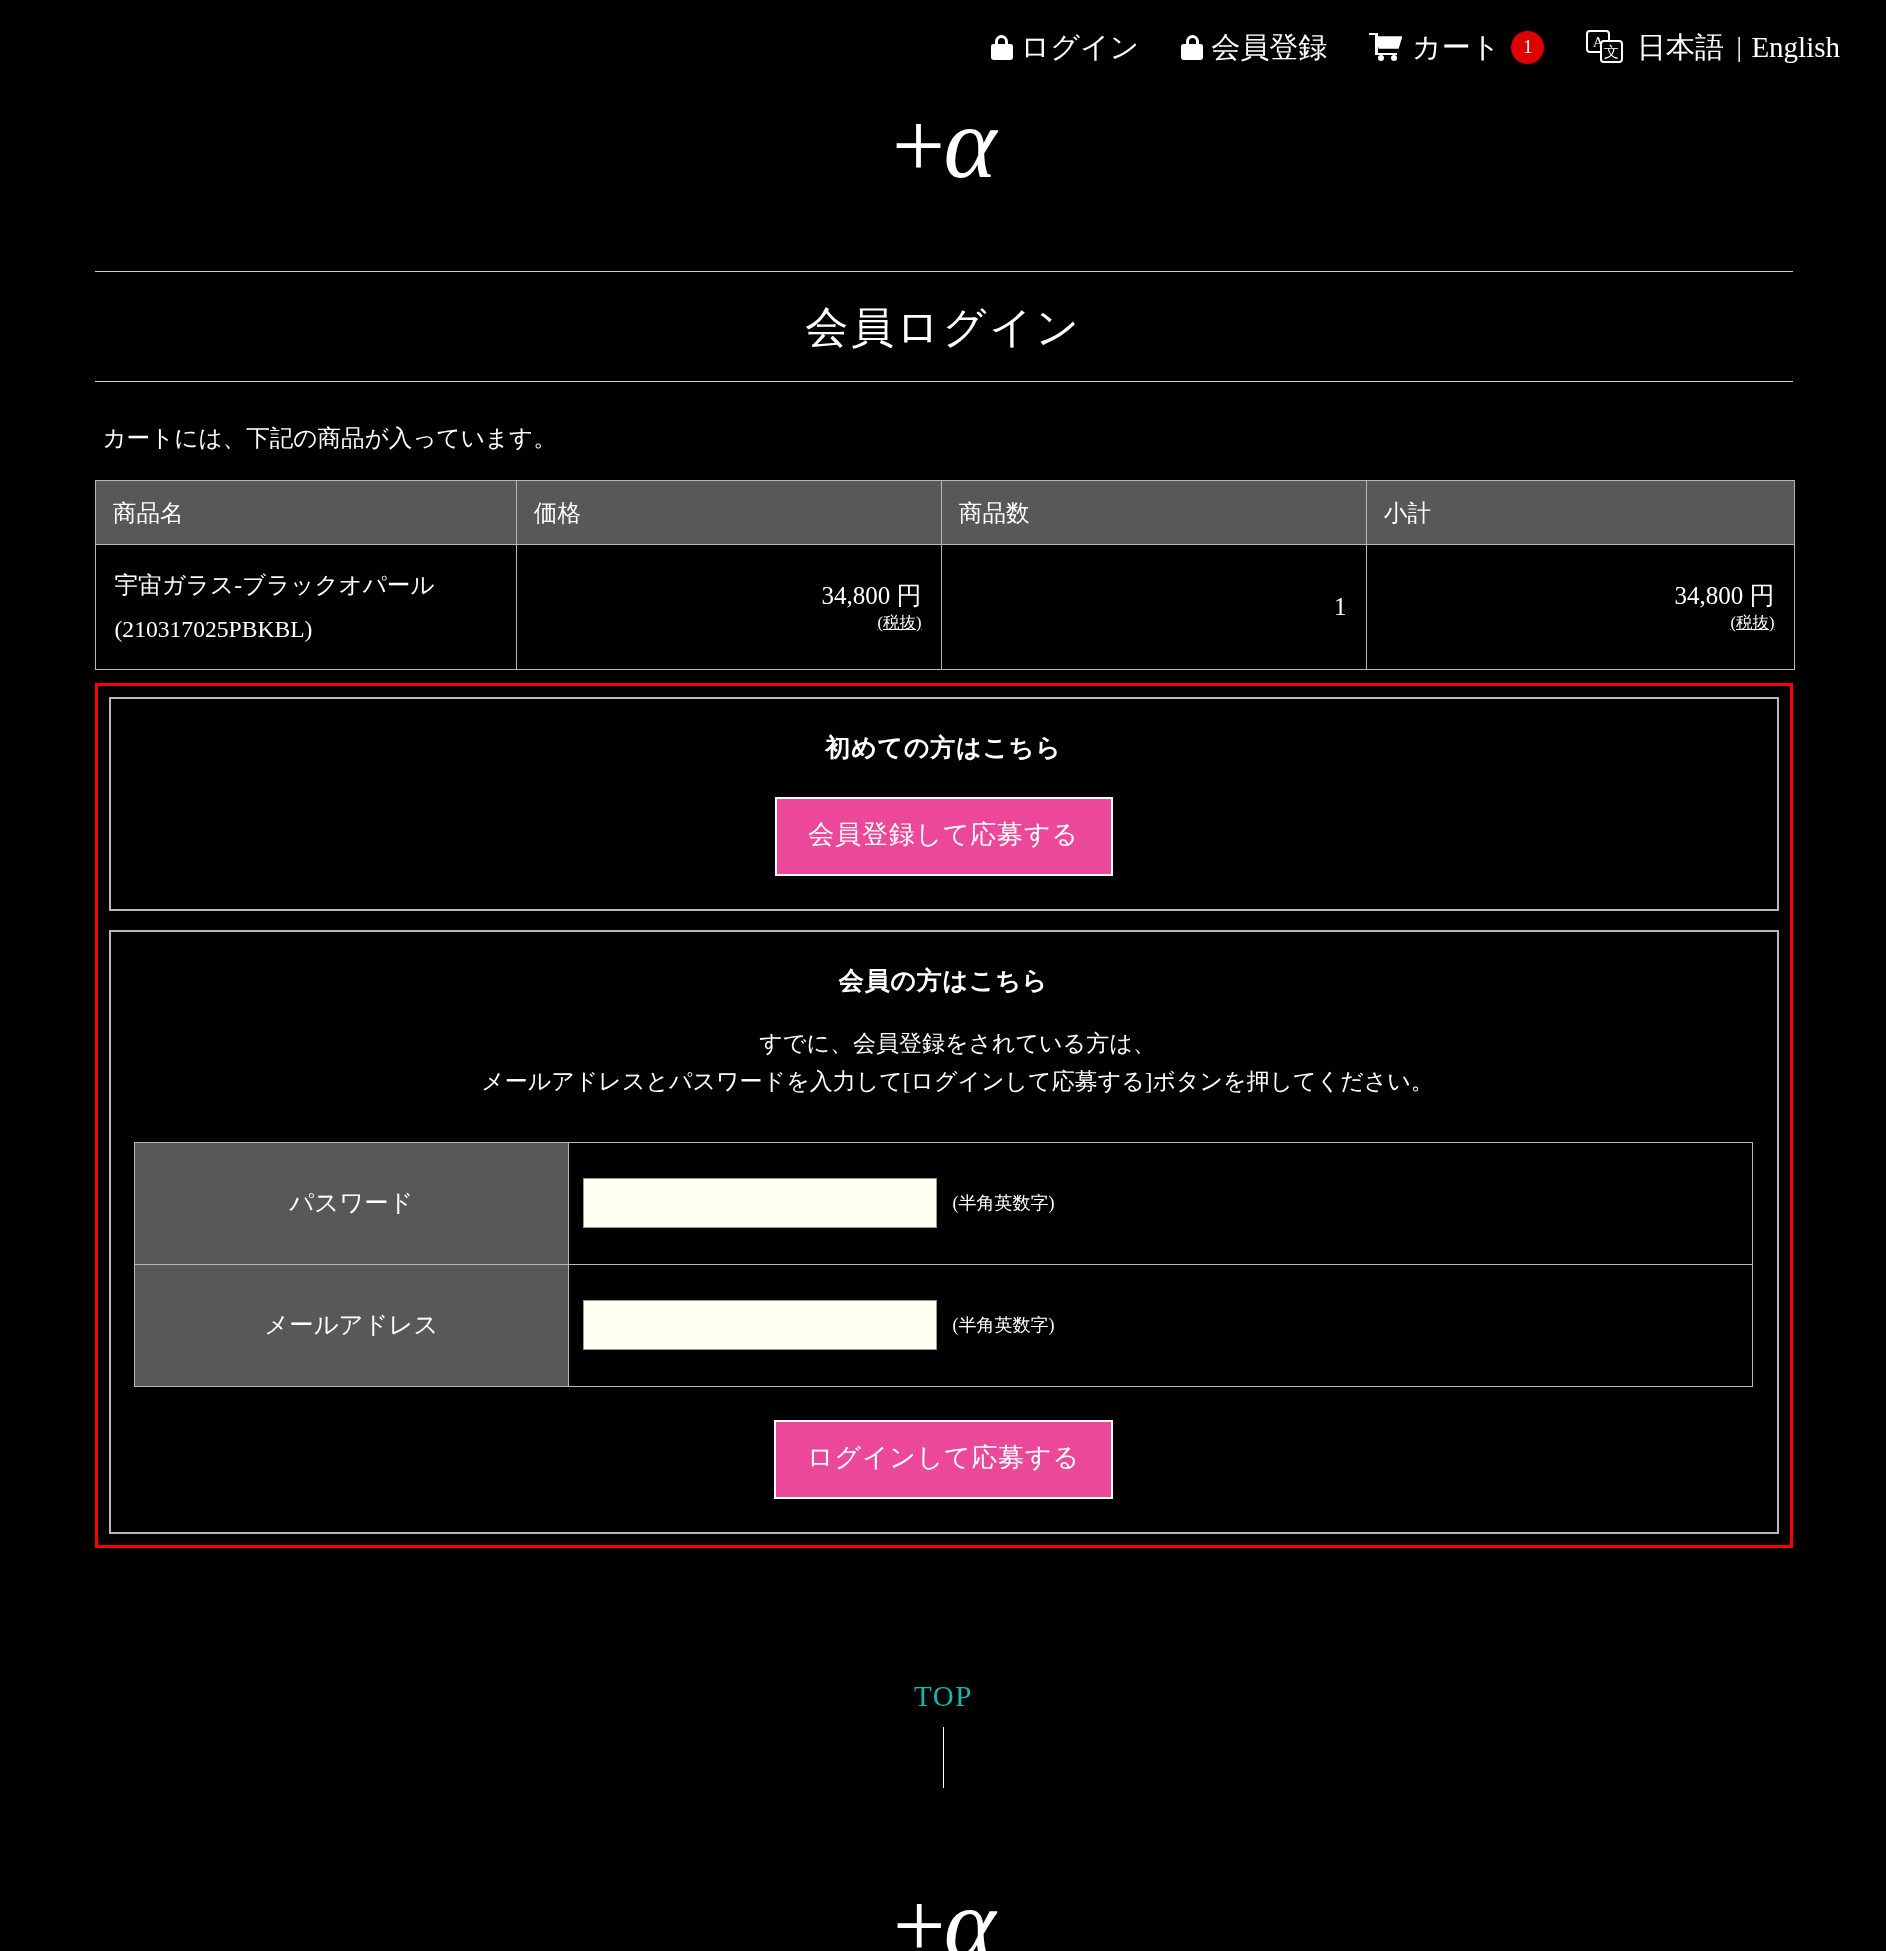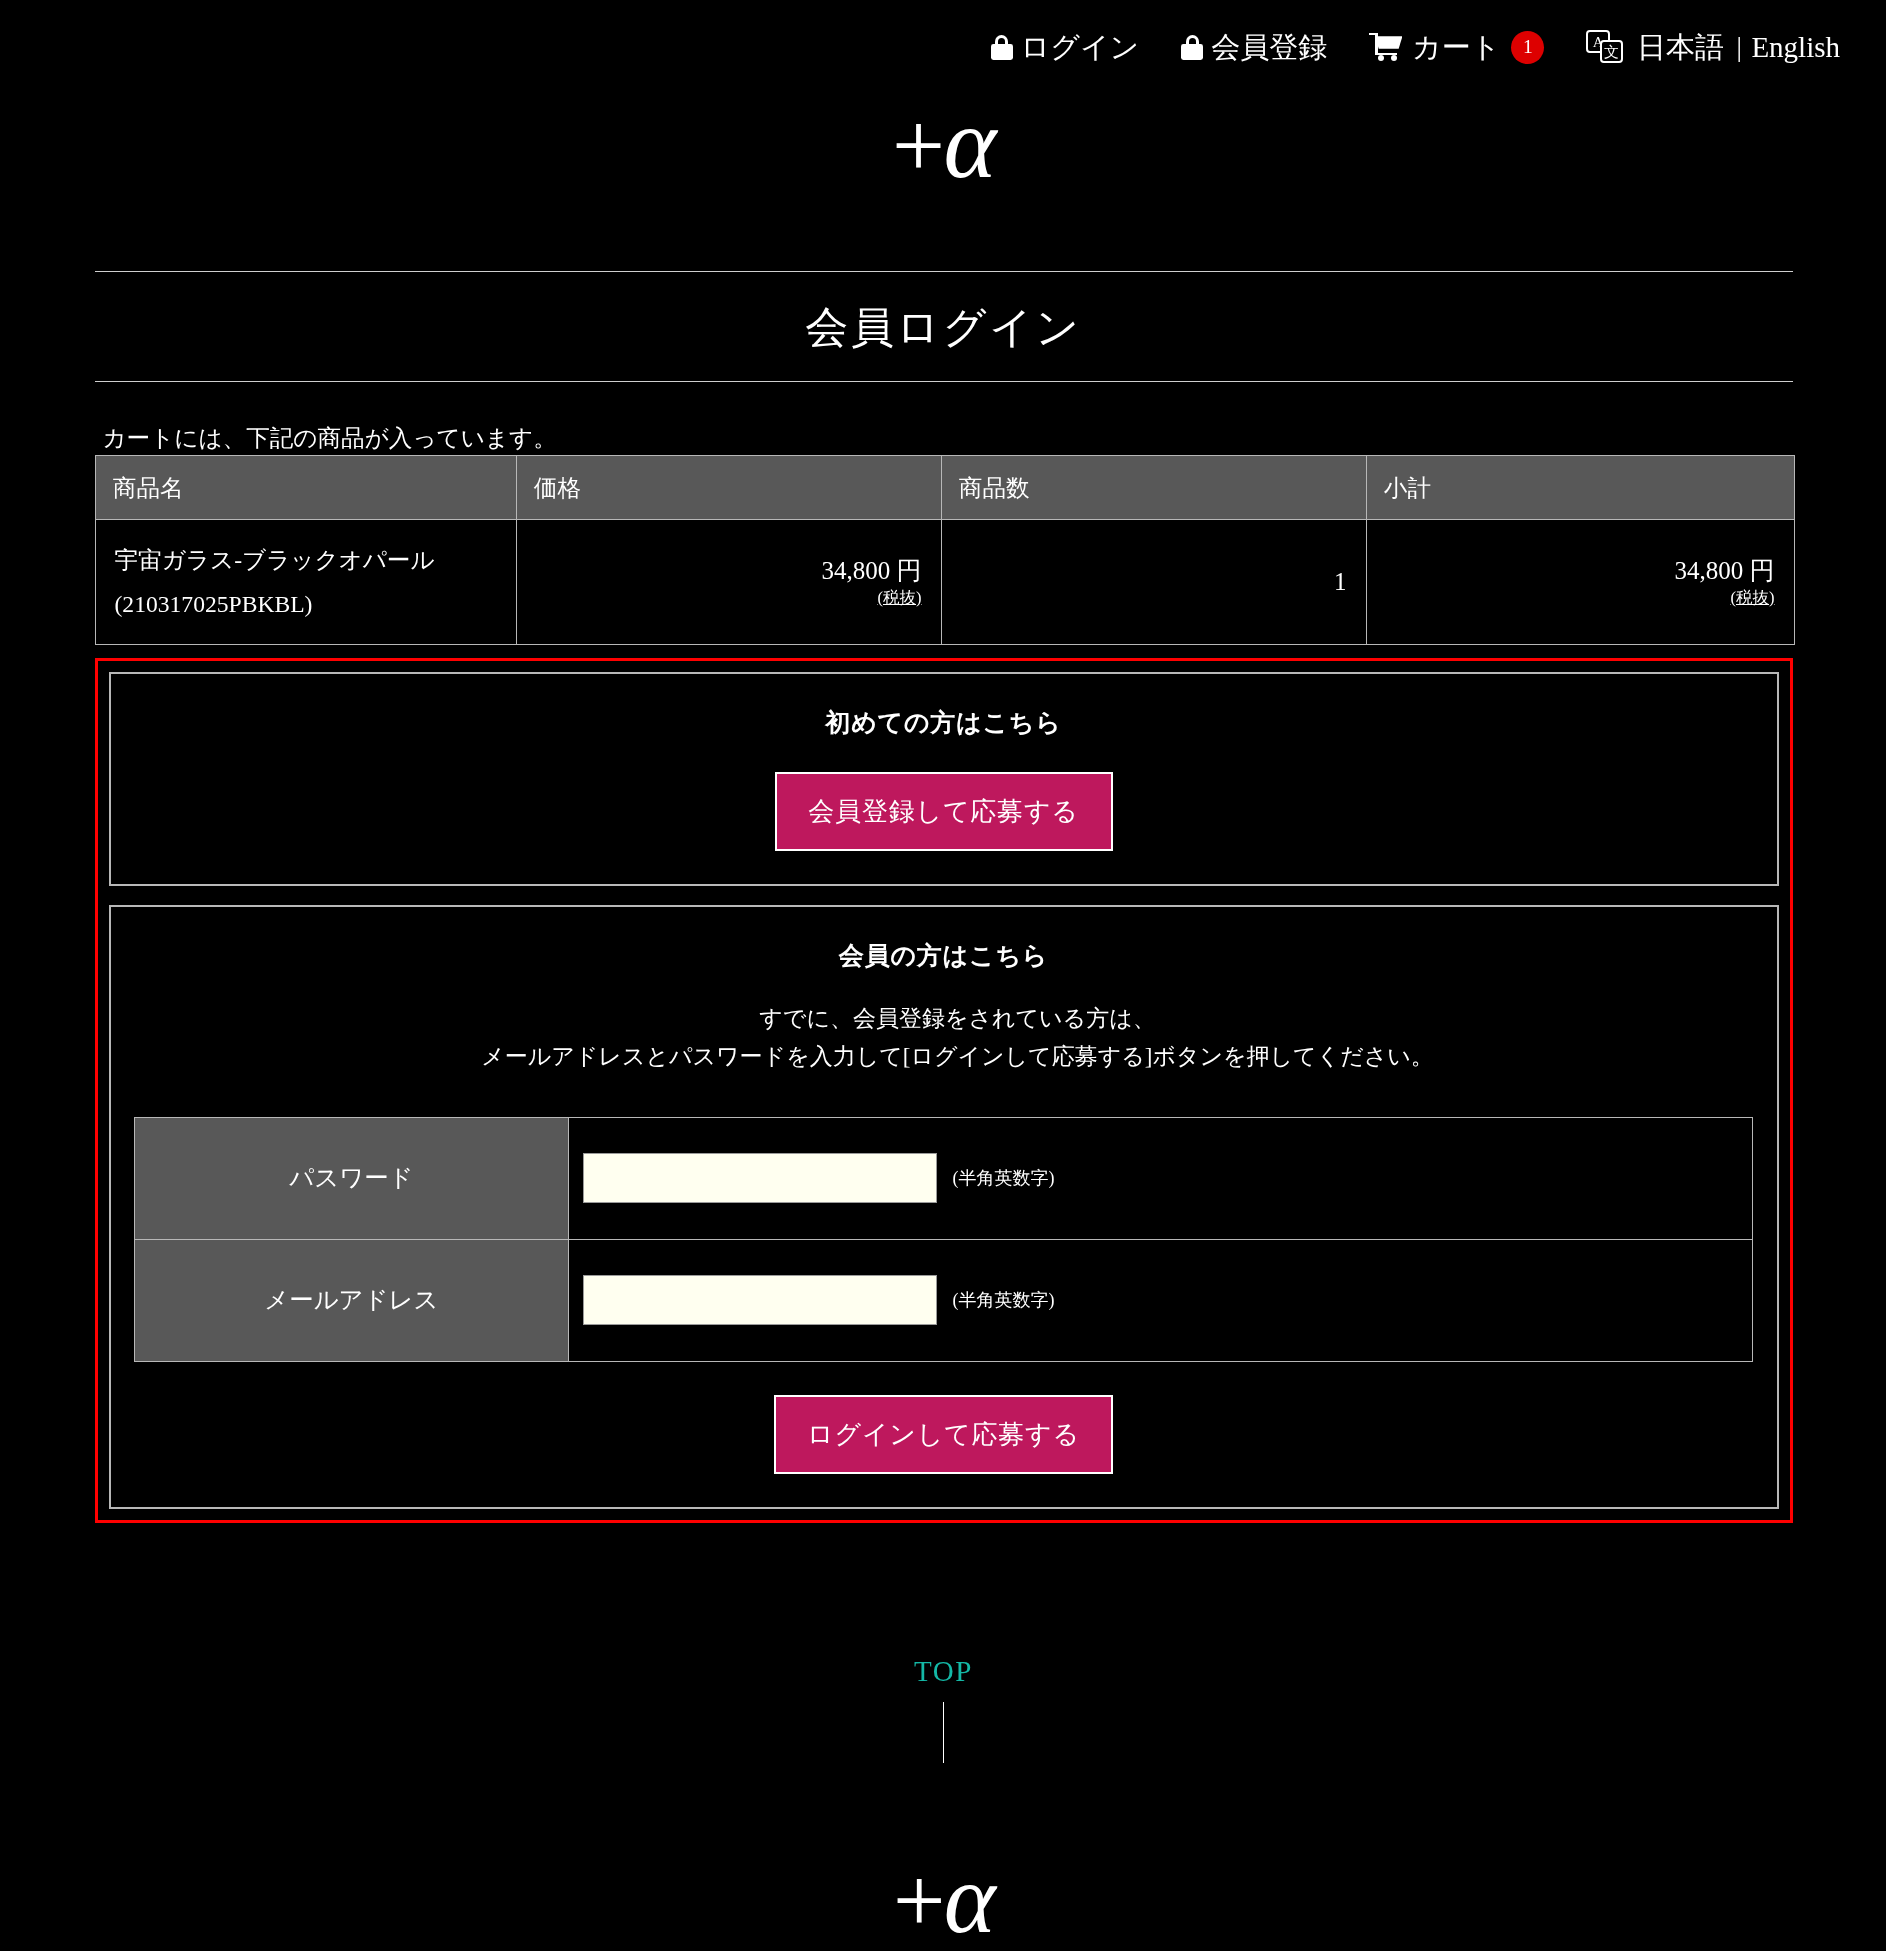--- a/index.html
+++ b/index.html
@@ -197,21 +197,21 @@
 
   
   .cart-note {
     margin: 41px 0 0 7.9px;
     font-size: 23.6px;
     line-height: 1.3;
   }
   table.cart-table {
     width: 1698px;
     border-collapse: collapse;
-    margin-top: 1px;
+    margin-top: 26px;
     table-layout: fixed;
   }
   table.cart-table th {
     background: #585858;
     border: 1.6px solid #b8b8b8;
     color: #ffffff;
     font-weight: normal;
     font-size: 23.6px;
     text-align: left;
     padding: 15.7px 17.3px;
@@ -260,24 +260,24 @@
     line-height: 1.65;
     margin: 28px 0 0;
     padding-left: 28px;
   }
   .btn-outline {
     display: inline-block;
     margin-top: 33px;
     min-width: 338px;
     padding: 22px 31px;
     border: 2.4px solid #ffffff;
-    background: #be185d;
+    background: #ec4899;
     color: #ffffff;
     font-size: 26px;
-    font-family: Liberation Serif, serif;
+    font-family: Liberation Mono, monospace;
     text-align: center;
     letter-spacing: 0.8px;
     cursor: pointer;
     text-decoration: none;
     box-sizing: border-box;
     line-height: 1.2;
   }
 
   
   table.login-form {

